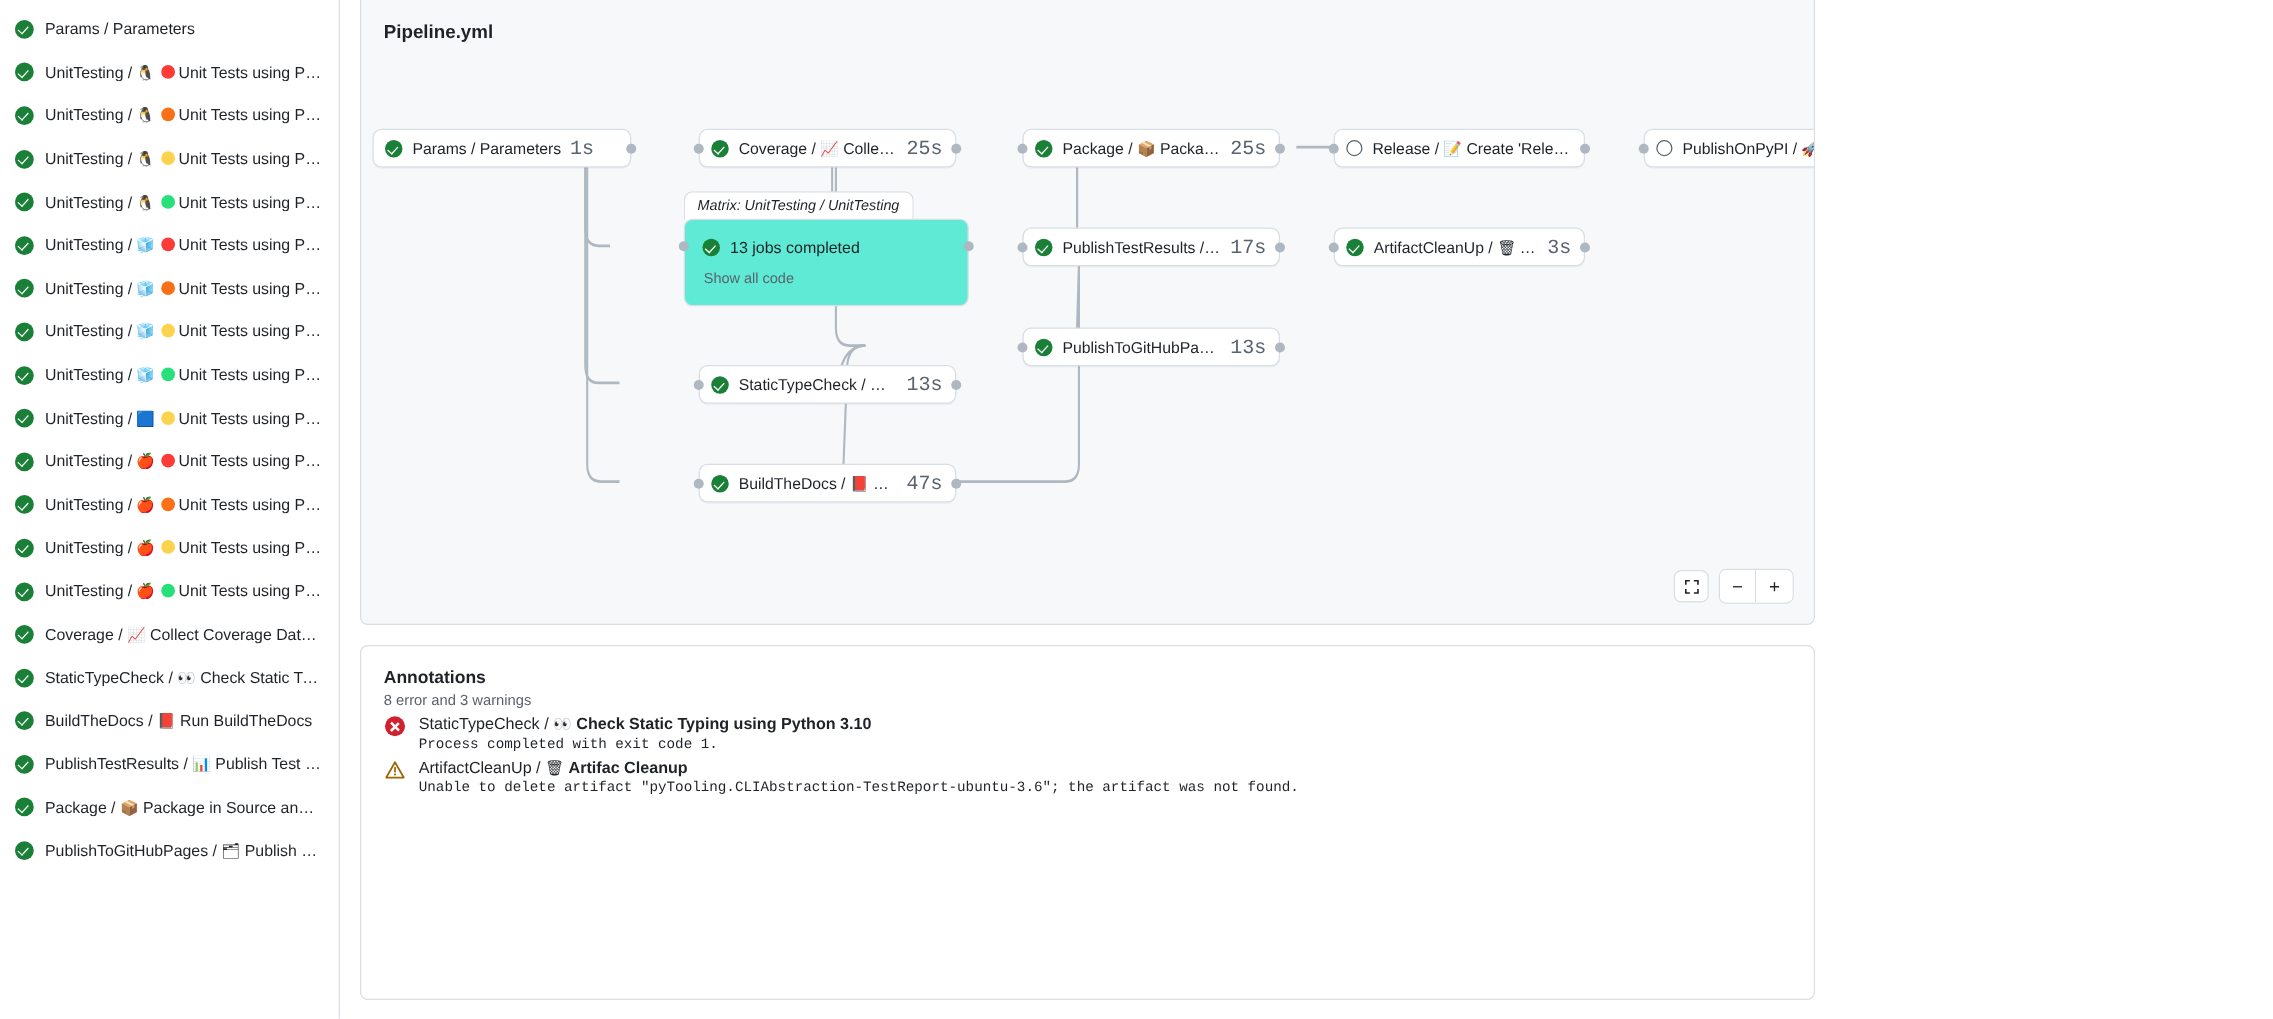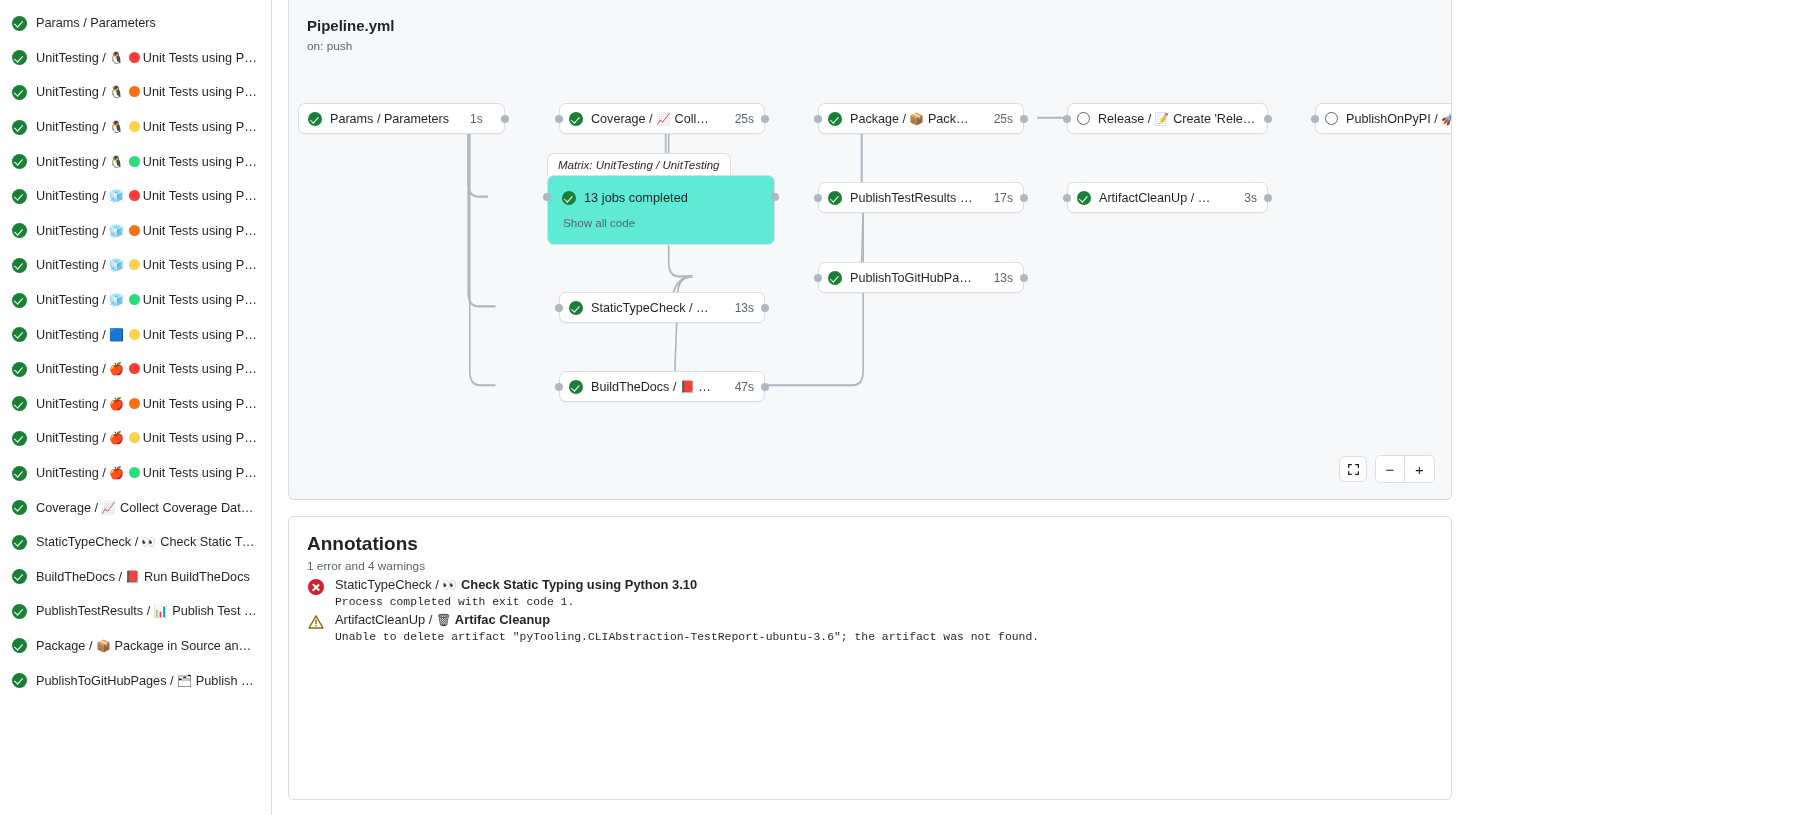--- a/index.html
+++ b/index.html
@@ -123,24 +123,25 @@
     white-space: nowrap;
     cursor: pointer;
     box-shadow: 0 1px 0 rgba(31,35,40,0.04);
   }
   .node .ntext {
     overflow: hidden;
     text-overflow: ellipsis;
     white-space: nowrap;
   }
   .node .dur {
-    font-size: 12px;
+    font-size: 16px;
     color: #59636e;
-    margin-left: 21px;
+    margin-left: 7px;
     flex: 0 0 auto;
+    font-family: Liberation Mono, monospace;
   }
   .ck-sm {
     flex: 0 0 auto;
     width: 14px; height: 14px;
     border-radius: 50%;
     background: #1a7f37;
     margin-right: 8px;
     position: relative;
   }
   .ck-sm::after {
@@ -234,21 +235,21 @@
   
   .ann-card {
     margin-top: 16px;
     border: 1px solid #d8dee4;
     border-radius: 6px;
     background: #ffffff;
     height: 284px;
     padding: 16px 18px 0 18px;
     overflow: hidden;
   }
-  .ann-title { font-size: 19px; font-weight: 700; }
+  .ann-title { font-size: 14px; font-weight: 700; }
   .ann-sub { font-size: 11.8px; color: #59636e; margin-top: 4px; }
   .ann-row { display: flex; margin-top: 4px; }
   .ann-ico { flex: 0 0 auto; width: 16px; height: 16px; margin: 2px 11px 0 1px; position: relative; }
   .ico-err { border-radius: 50%; background: #cf222e; }
   .ico-err::before, .ico-err::after {
     content: ""; position: absolute; left: 7.2px; top: 3.6px;
     width: 1.6px; height: 8.8px; background: #fff;
   }
   .ico-err::before { transform: rotate(45deg); }
   .ico-err::after { transform: rotate(-45deg); }
@@ -350,21 +351,20 @@
         </div>
       </div>
   </div>
 
   <div class="main">
 
     <div class="graph-card">
 
       <div class="graph-head">
         <div class="graph-title">Pipeline.yml</div>
-        <div class="graph-sub">on: push</div>
       </div>
 
       <div class="canvas">
 
         <svg class="edges" viewBox="0 0 1530 500" preserveAspectRatio="none">
           <g fill="none" stroke="#afb8c1" stroke-width="2.2">
 
             <path d="M 216 118 L 240 118 L 272 118"></path>
 
             <path d="M 222 118 Q 236 118 236 132 L 236 183 Q 236 197 250 197 L 262 197"></path>
@@ -493,21 +493,21 @@
           <div class="zgroup">
             <div class="zb">−</div>
             <div class="zb">+</div>
           </div>
         </div>
       </div>
     </div>
 
     <div class="ann-card">
       <div class="ann-title">Annotations</div>
-      <div class="ann-sub">1 error and 4 warnings</div>
+      <div class="ann-sub">8 error and 3 warnings</div>
       <div id="ann-list">
           <div class="ann-row">
             <span class="ann-ico ico-err"></span>
             <div>
               <div class="ann-main">StaticTypeCheck / <span class="emoji">👀</span> <b>Check Static Typing using Python 3.10</b></div>
               <div class="ann-detail">Process completed with exit code 1.</div>
             </div>
           </div>
           <div class="ann-row">
             <span class="ann-ico"><svg width="16" height="16" viewBox="0 0 16 16" fill="none" stroke="#9a6700" stroke-width="1.4">

